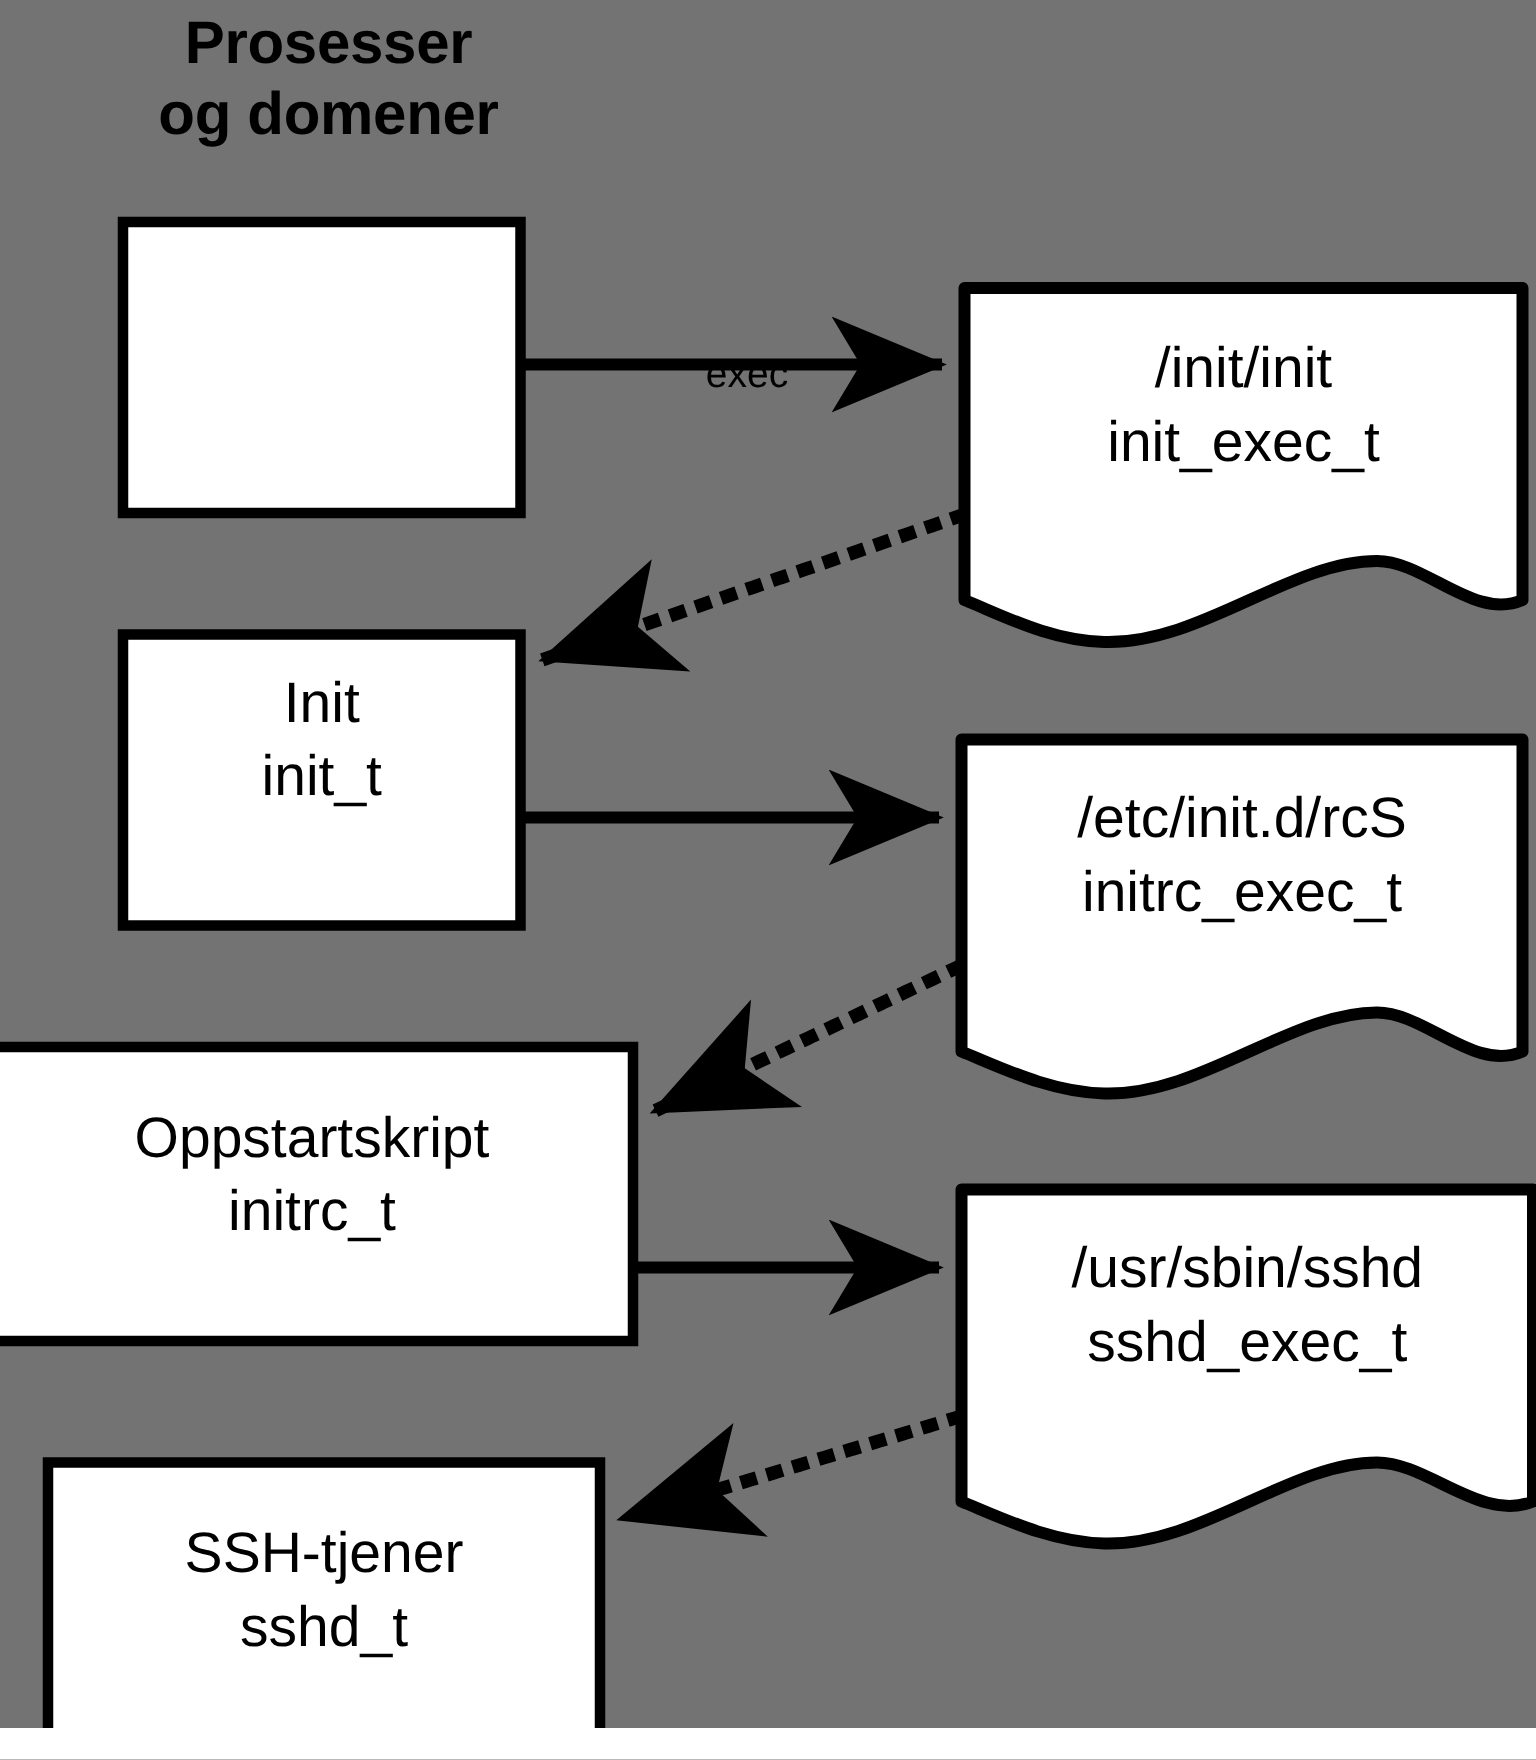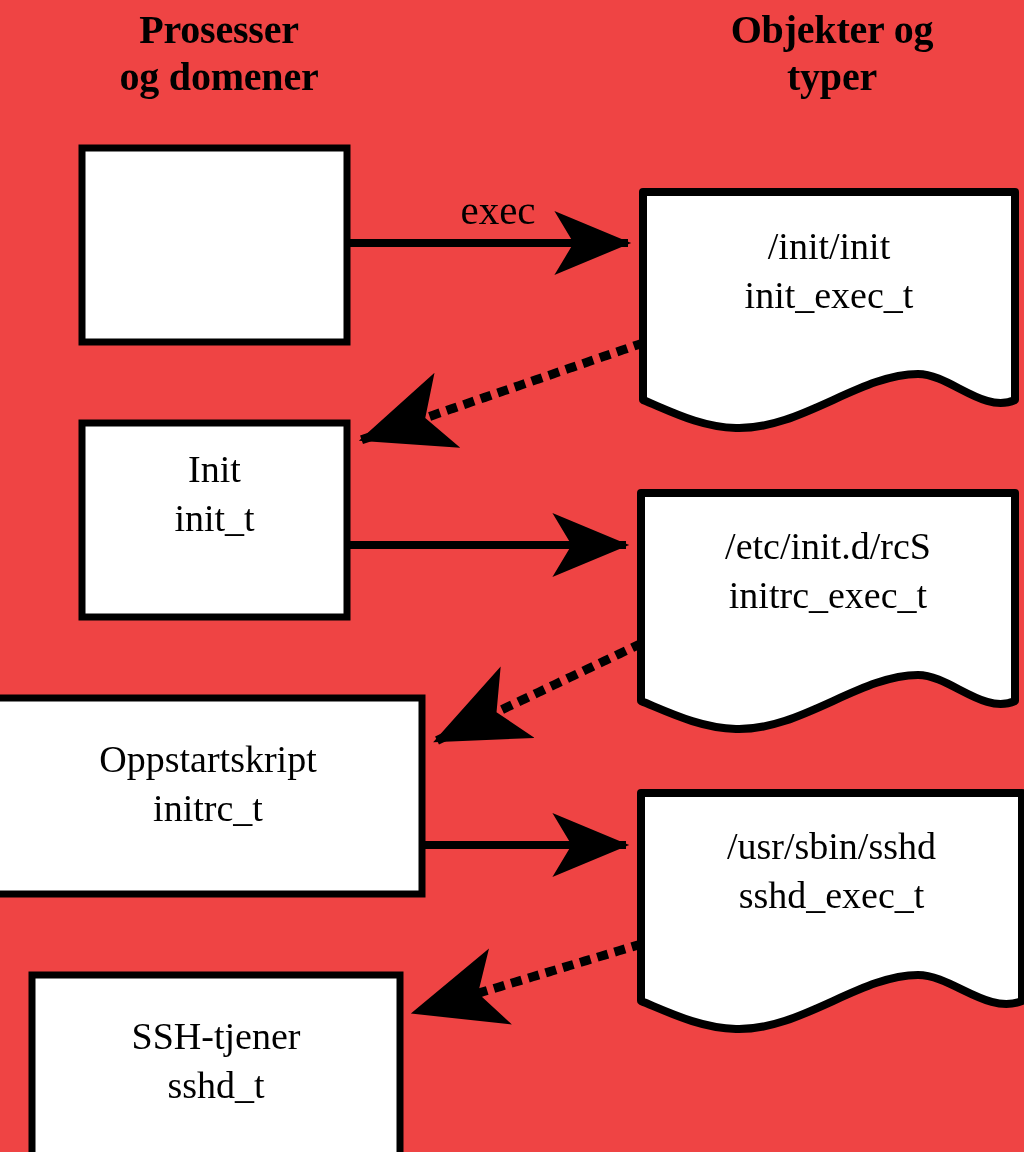--- a/index.html
+++ b/index.html
@@ -4,23 +4,23 @@
 <style>
   html, body {
     margin: 0;
     padding: 0;
     background: #ffffff;
   }
   #canvas {
     position: relative;
     width: 1024px;
     height: 1152px;
-    background: #ef4444;
+    background: #737373;
     overflow: hidden;
-    font-family: Liberation Serif, serif;
+    font-family: Liberation Sans, sans-serif;
   }
   svg.layer {
     position: absolute;
     left: 0;
     top: 0;
     width: 1024px;
     height: 1173px;
   }
   .col-header {
     position: absolute;
@@ -40,34 +40,33 @@
     text-align: center;
     font-size: 38px;
     line-height: 1.28;
     color: #000000;
     white-space: pre-line;
     pointer-events: none;
   }
   .edge-label {
     position: absolute;
     text-align: center;
-    font-size: 41px;
+    font-size: 26px;
     line-height: 1.2;
     color: #000000;
+    margin-top: 48px;
   }
 </style>
 </head>
 <body>
 
 <div id="canvas">
 
   <div class="col-header" id="header-left">Prosesser
 og domener</div>
-  <div class="col-header" id="header-right">Objekter og
-typer</div>
 
   <svg class="layer" viewBox="0 0 1024 1173">
     <defs>
       <marker id="solidHead" markerWidth="10" markerHeight="10" refX="9.2" refY="4" orient="auto" markerUnits="strokeWidth">
         <path d="M0,0 L9.6,4 L0,8 L2.4,4 Z" fill="#000"></path>
       </marker>
       <marker id="dotHead" markerWidth="11" markerHeight="11" refX="9.8" refY="4.4" orient="auto" markerUnits="strokeWidth">
         <path d="M0,0 L10.4,4.4 L0,8.8 L2.6,4.4 Z" fill="#000"></path>
       </marker>
     </defs>

